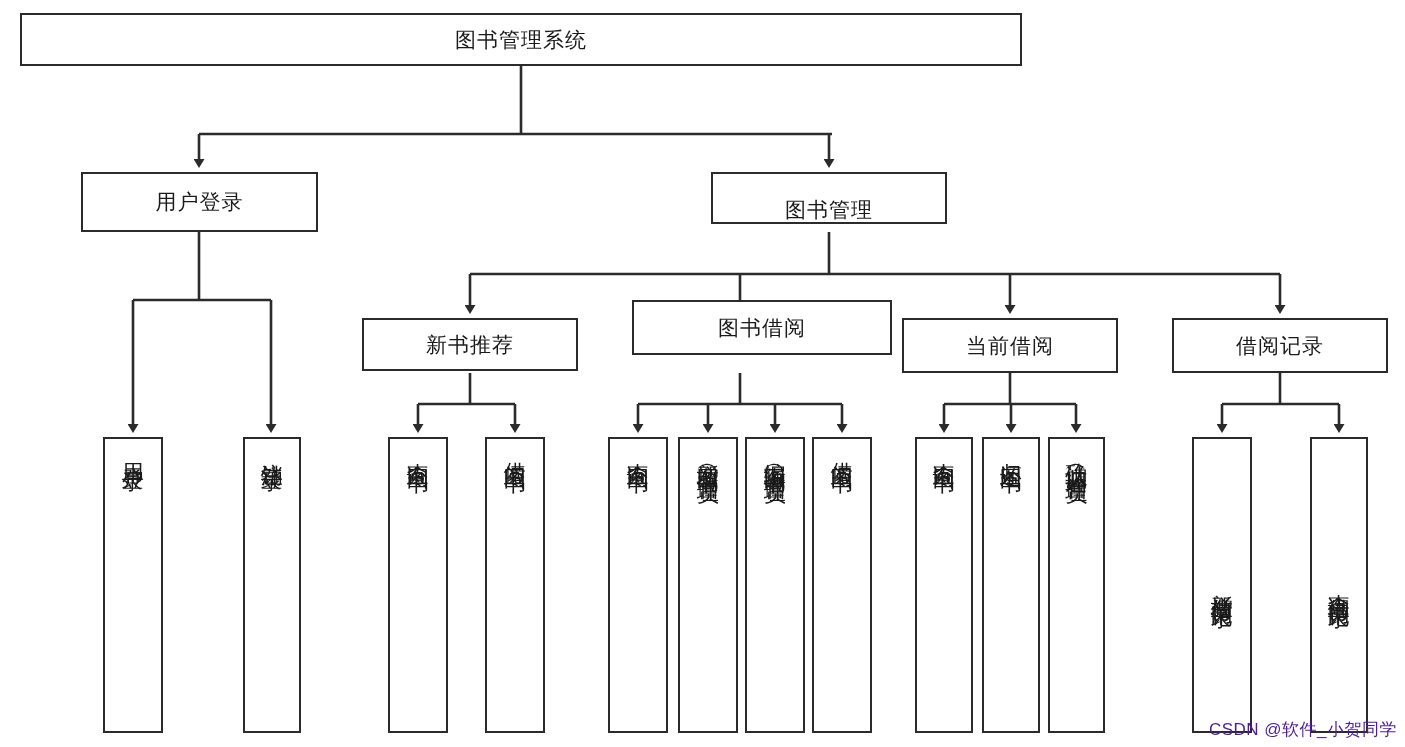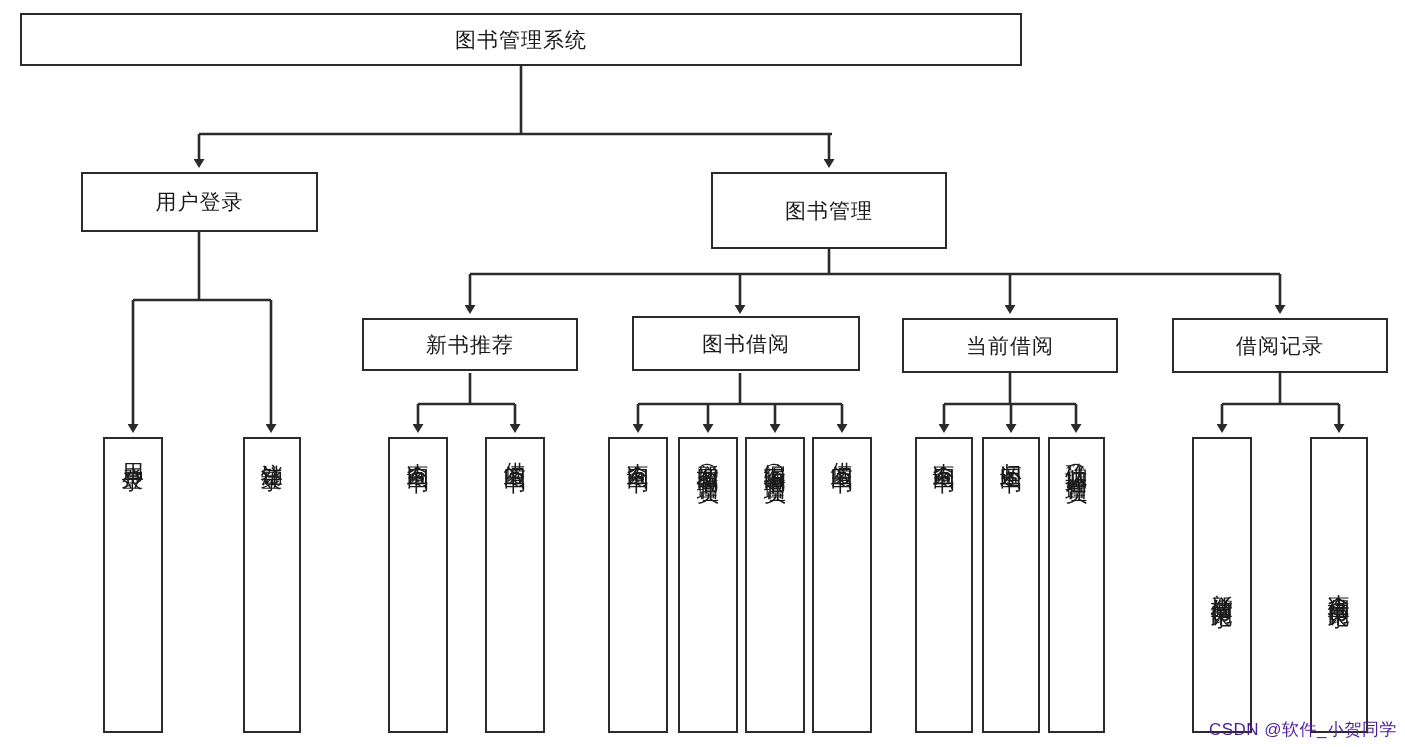--- a/index.html
+++ b/index.html
@@ -124,28 +124,28 @@
     </g>
   </svg>
 
   <div class="node node-h" style="left:20px; top:13px; width:1002px; height:53px;">
     <span class="label">图书管理系统</span>
   </div>
 
   <div class="node node-h" style="left:81px; top:172px; width:237px; height:60px;">
     <span class="label">用户登录</span>
   </div>
-  <div class="node node-h" style="left:711px; top:172px; width:236px; height:77px;">
+  <div class="node node-h" style="left:711px; top:172px; width:236px; height:52px;align-items:flex-end;">
     <span class="label">图书管理</span>
   </div>
 
   <div class="node node-h" style="left:362px; top:318px; width:216px; height:53px;">
     <span class="label">新书推荐</span>
   </div>
-  <div class="node node-h" style="left:632px; top:316px; width:228px; height:55px;">
+  <div class="node node-h" style="left:632px; top:300px; width:260px; height:55px;">
     <span class="label">图书借阅</span>
   </div>
   <div class="node node-h" style="left:902px; top:318px; width:216px; height:55px;text-align:center;">
     <span class="label">当前借阅</span>
   </div>
   <div class="node node-h" style="left:1172px; top:318px; width:216px; height:55px;align-items:center;">
     <span class="label">借阅记录</span>
   </div>
 
   <div class="node node-v" style="left:103px; top:437px; width:60px; height:296px;">

